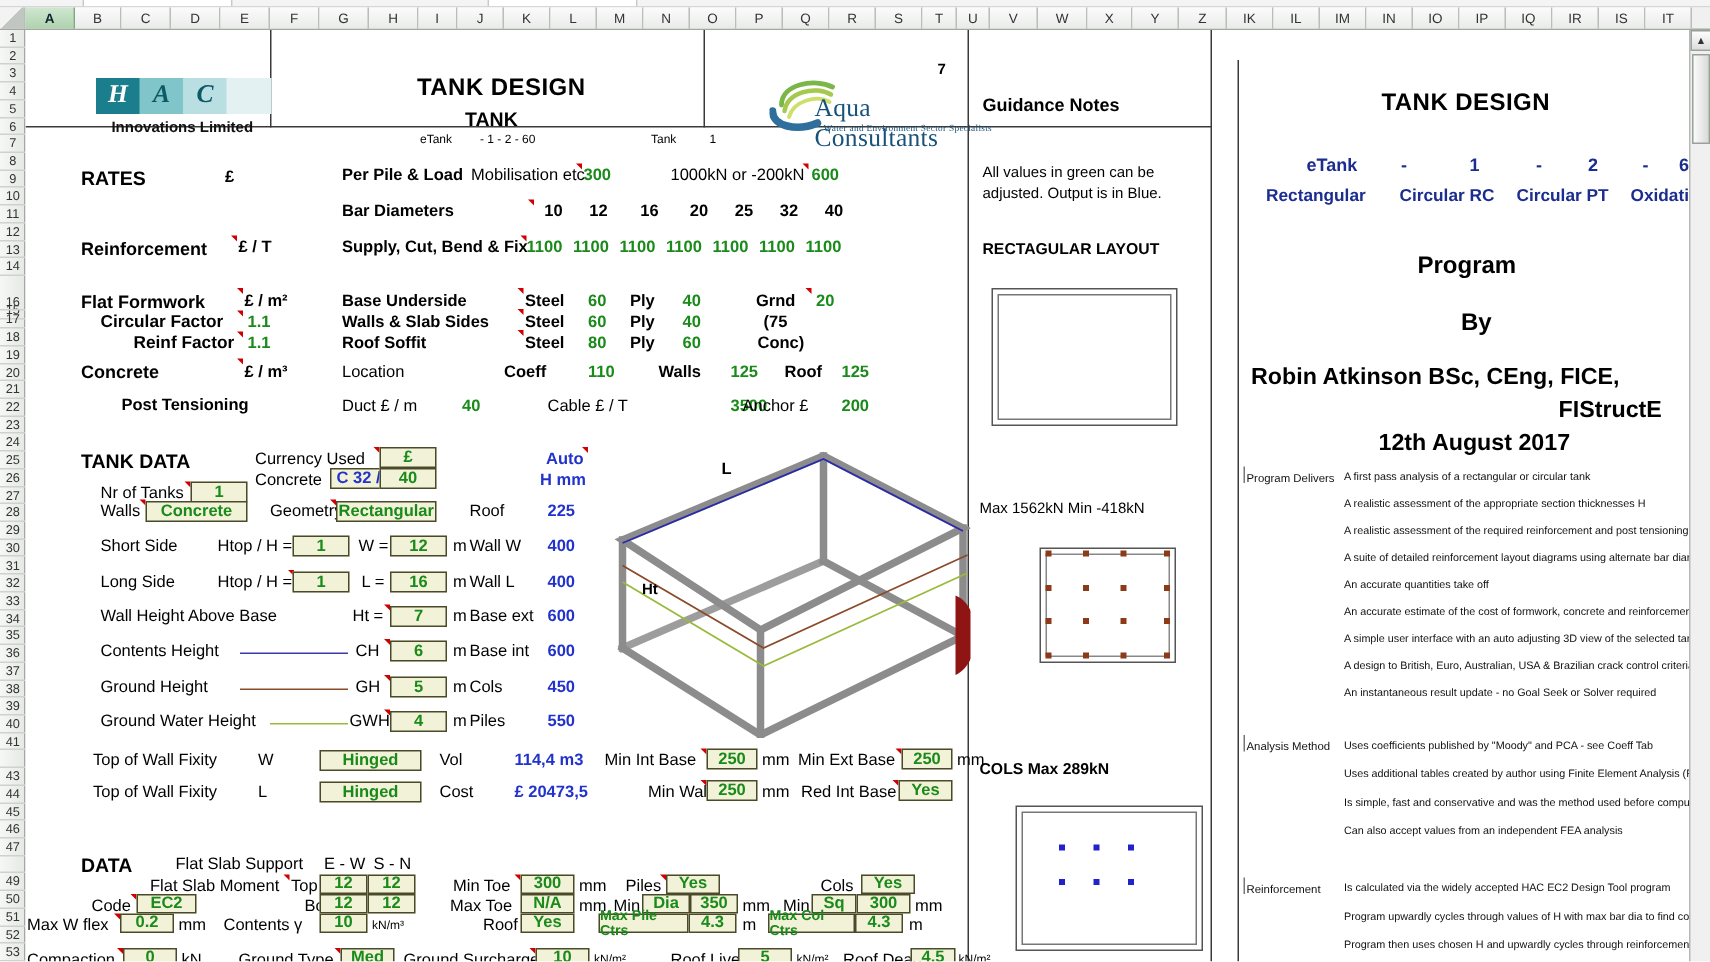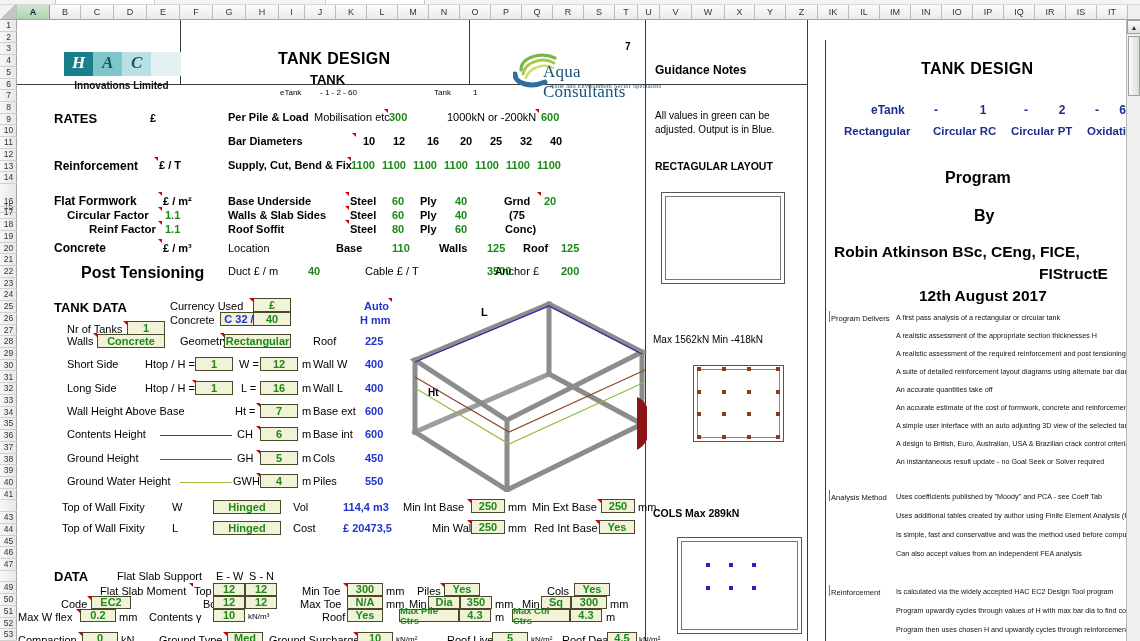--- a/index.html
+++ b/index.html
@@ -371,28 +371,28 @@
     <div class="t b" style="left:333px; top:204px;">Steel</div>
     <div class="t green b" style="left:375px; top:204px;">80</div>
     <div class="t b" style="left:403px; top:204px;">Ply</div>
     <div class="t green b" style="left:438px; top:204px;">60</div>
     <div class="t b" style="left:488px; top:204px;">Conc)</div>
 
     <div class="t b" style="left:37px; top:222px; font-size:12px;">Concrete</div>
     <div class="cmt" style="left:141px; top:219px;"></div>
     <div class="t b" style="left:146px; top:223px;">£ / m³</div>
     <div class="t" style="left:211px; top:223px;">Location</div>
-    <div class="t b" style="left:319px; top:223px;">Base</div>
+    <div class="t b" style="left:319px; top:223px;">Coeff</div>
     <div class="t green b" style="left:375px; top:223px;">110</div>
     <div class="t b" style="left:422px; top:223px;">Walls</div>
     <div class="t green b" style="left:470px; top:223px;">125</div>
     <div class="t b" style="left:506px; top:223px;">Roof</div>
     <div class="t green b" style="left:544px; top:223px;">125</div>
 
-    <div class="t b" style="left:37px; top:245px; font-size:16px;padding-left:27px;">Post Tensioning</div>
+    <div class="t b" style="left:37px; top:245px; font-size:11px;padding-left:27px;">Post Tensioning</div>
     <div class="t" style="left:211px; top:246px;">Duct £ / m</div>
     <div class="t green b" style="left:291px; top:246px;">40</div>
     <div class="t" style="left:348px; top:246px;">Cable £ / T</div>
     <div class="t green b" style="left:470px; top:246px;">3500</div>
     <div class="t" style="left:473px; top:246px; left:473px;"></div>
 
     <div class="t" style="left:477px; top:246px;"></div>
     <div class="t" style="left:478px; top:246px;">Anchor £</div>
     <div class="t green b" style="left:544px; top:246px;">200</div>
 

